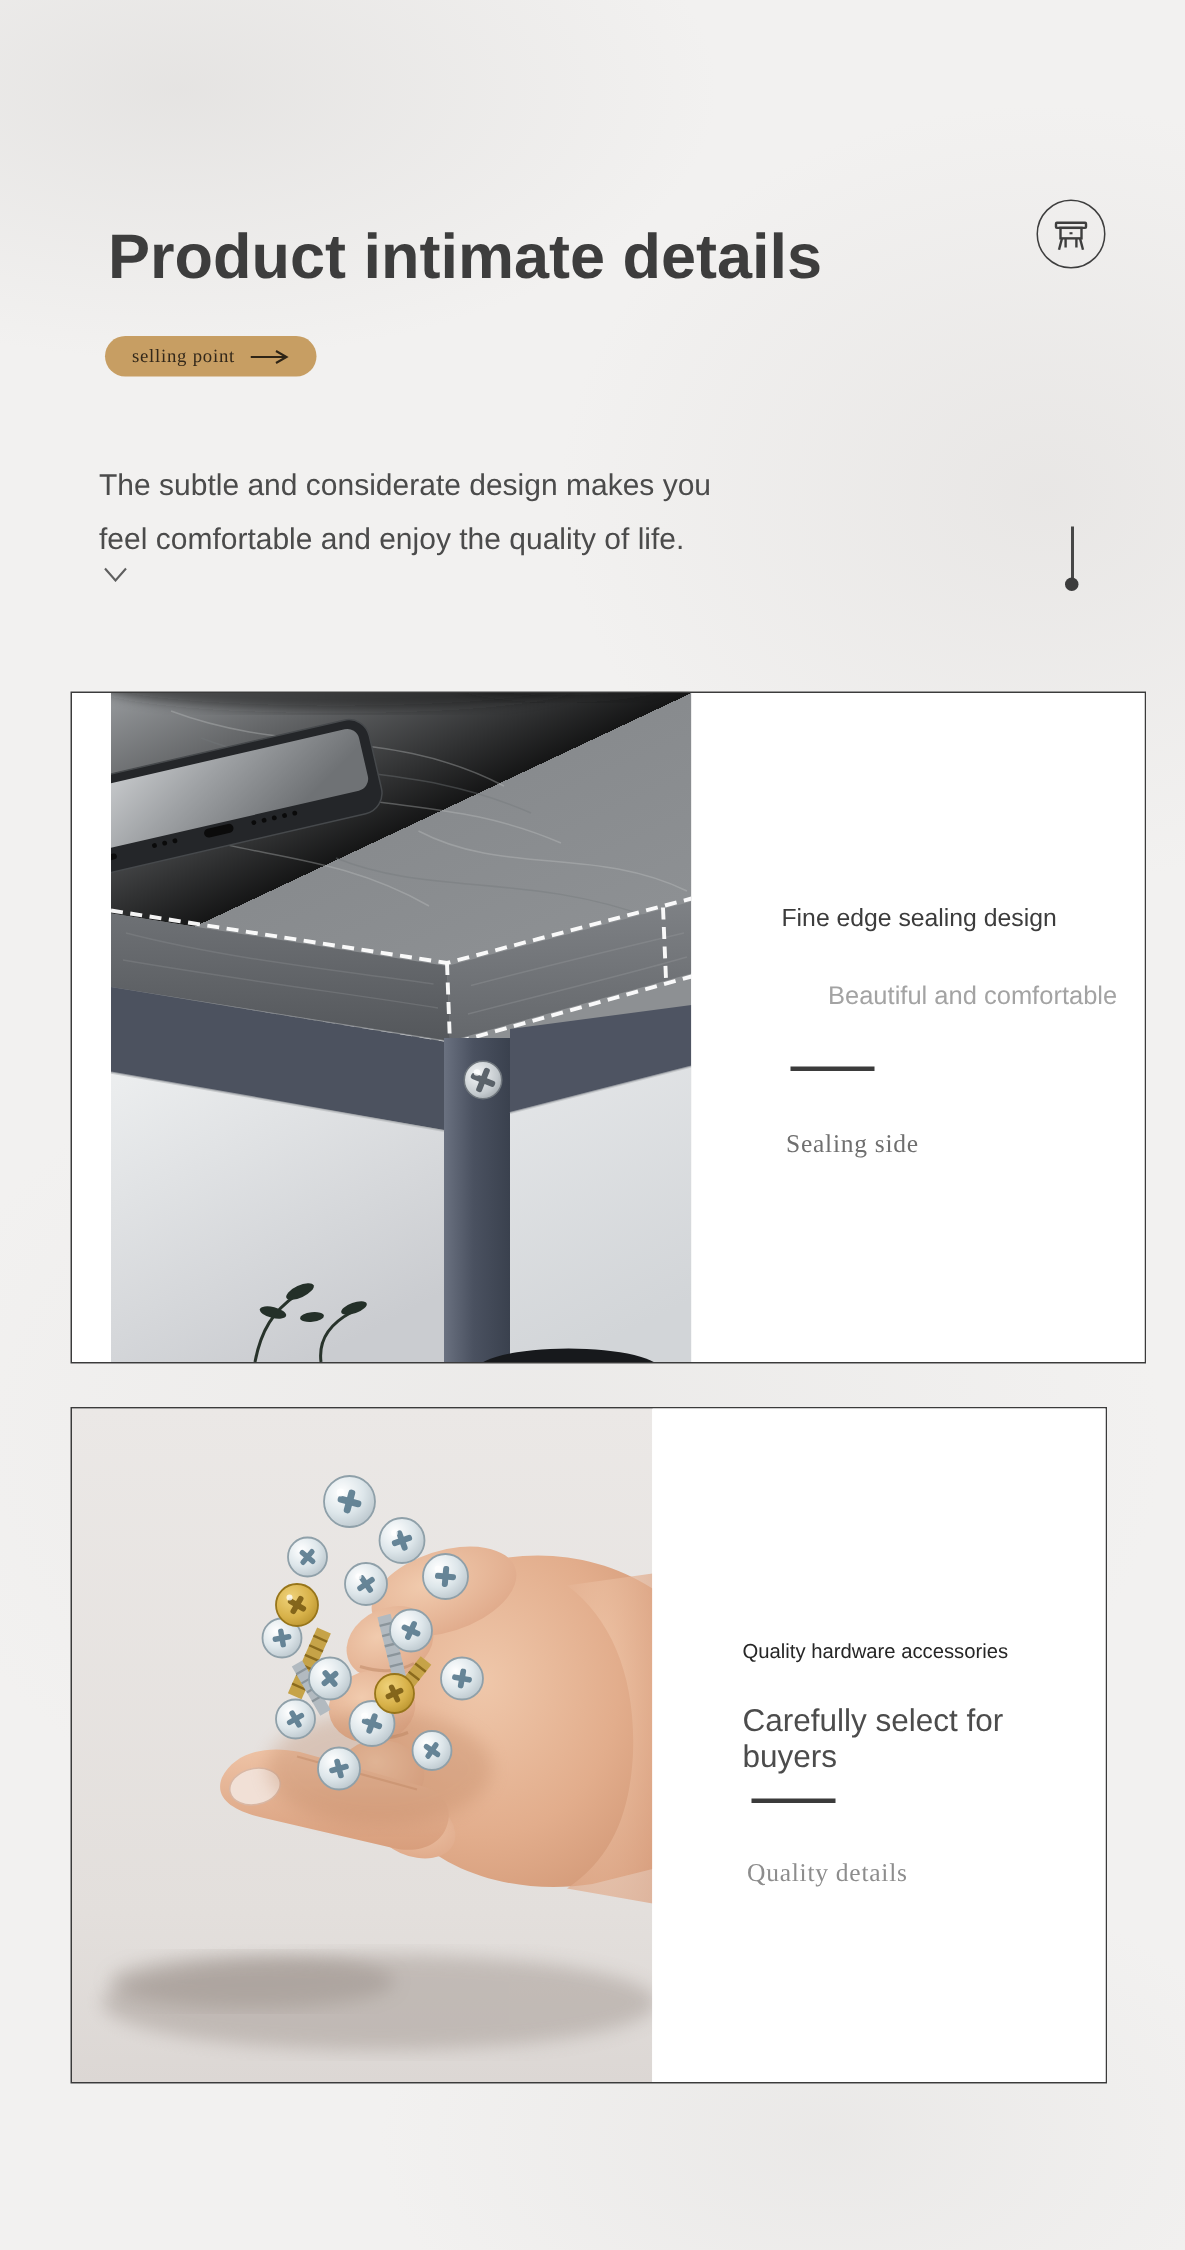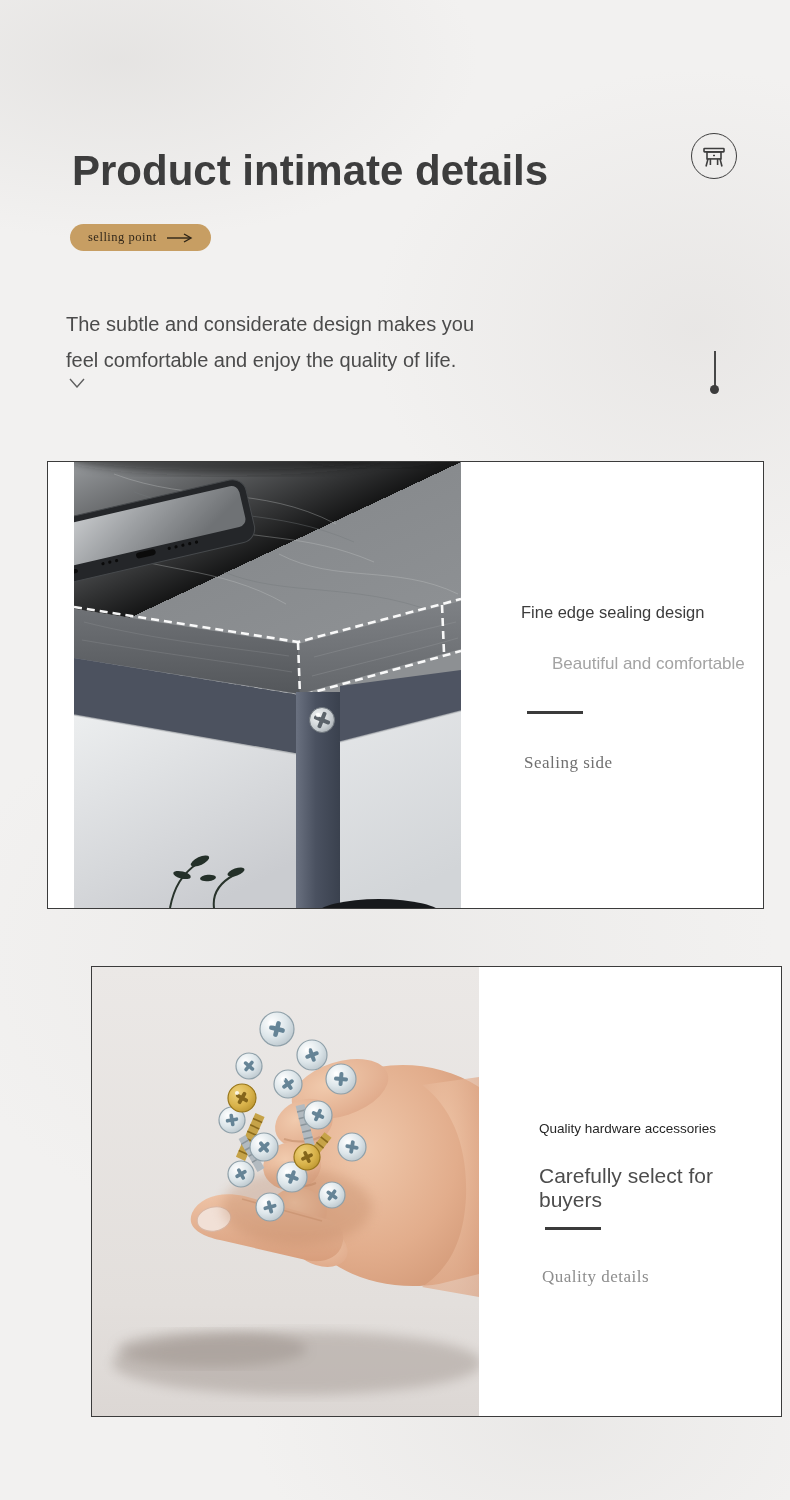--- a/index.html
+++ b/index.html
@@ -37,21 +37,21 @@
   .chevron{position:absolute;left:69px;top:378px;}
   .pin{position:absolute;left:709px;top:351px;width:11px;height:44px;}
   .pin .stem{position:absolute;left:4.5px;top:0;width:2px;height:36px;background:#474747;}
   .pin .dot{position:absolute;left:1px;top:34px;width:9px;height:9px;border-radius:50%;background:#3c3c3c;}
 
   .card{
     position:absolute;left:47px;width:689px;background:#ffffff;
     border:1px solid #3b3b3b;display:flex;
   }
   .card-1{top:461px;height:446px;padding-left:26px;}
-  .card-2{top:966px;height:449px;margin-left:44px;}
+  .card-2{top:938px;height:449px;}
   .card-photo{width:387px;flex:none;overflow:hidden;position:relative;}
   .card-photo svg{display:block;}
   .card-panel{flex:1;position:relative;background:#fff;}
 
   .card-1 .panel-title{position:absolute;left:60px;top:141px;font-size:16.5px;color:#3c3c3c;}
   .card-1 .panel-sub{position:absolute;left:61px;top:192px;font-size:17px;color:#a3a3a3;margin-left:30px;}
   .card-1 .panel-divider{position:absolute;left:66px;top:249px;width:56px;height:2.5px;background:#3b3b3b;}
   .card-1 .panel-caption{position:absolute;left:63px;top:291px;font-family:"Liberation Serif",serif;font-size:17px;color:#6f6f6f;letter-spacing:.5px;text-align:center;}
 
   .card-2 .panel-title{position:absolute;left:60px;top:154px;font-size:13.5px;color:#262626;}

